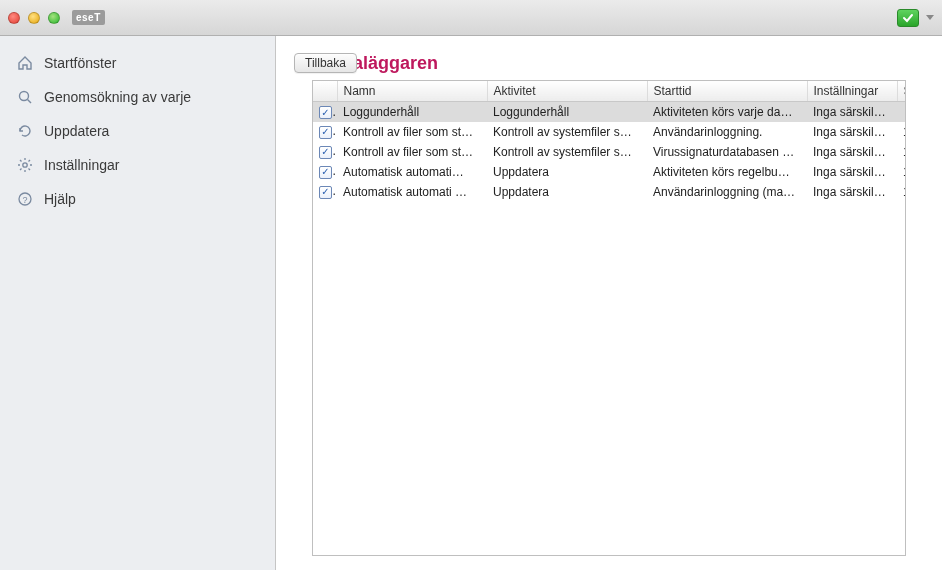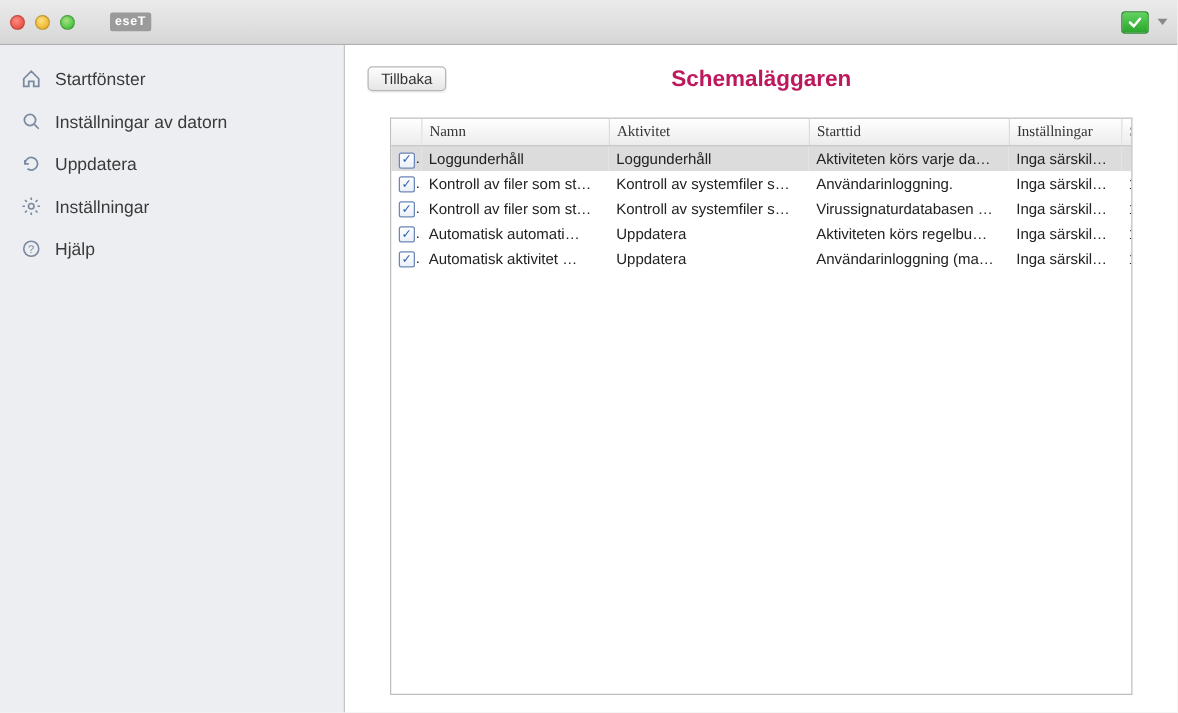--- a/index.html
+++ b/index.html
@@ -33,21 +33,21 @@
       align-items: center;
     }
     .tl {
       width: 12px; height: 12px; border-radius: 50%;
       border: 0.5px solid rgba(0,0,0,0.2);
     }
     .tl-close { background: radial-gradient(circle at 40% 35%, #ff8a80, #e33e32); }
     .tl-min   { background: radial-gradient(circle at 40% 35%, #ffe082, #e6a60c); }
     .tl-max   { background: radial-gradient(circle at 40% 35%, #a5e27f, #28b62c); }
     .brand {
-      display: flex; align-items: center; gap: 24px; margin-left: 28px;
+      display: flex; align-items: center; gap: 24px; margin-left: 12px;
       color: #6a6a6a; font-weight: 400; letter-spacing: 1px;
     }
     .eset-logo {
       background: #9b9b9b; color: #fff; font-size: 10px; font-weight: bold;
       padding: 2px 4px; border-radius: 2px; letter-spacing: 0.5px;
     }
     .brand-title { font-size: 14px; color: #777; }
     .titlebar-right {
       margin-left: auto; display: flex; align-items: center; gap: 4px;
     }
@@ -85,21 +85,21 @@
       align-items: center; justify-content: center;
       color: #7a8aa0;
     }
     .sidebar-item.active .sidebar-icon { color: #fff; }
     .content {
       flex: 1; background: #fff; display: flex; flex-direction: column;
       padding: 10px 18px 14px 18px; min-width: 0;
     }
     .content-header {
       position: relative; display: flex; align-items: center;
-      justify-content: center; height: 34px; margin-bottom: 14px;
+      height: 34px; 
     }
     .back-btn {
       position: absolute; left: 0;
       font-size: 12px; padding: 2px 10px 2px 10px;
       background: linear-gradient(to bottom,#fdfdfd,#e6e6e6);
       border: 1px solid #b5b5b5; border-radius: 4px;
       box-shadow: 0 1px 0 rgba(255,255,255,0.6) inset, 0 1px 1px rgba(0,0,0,0.06);
       color: #333;
     }
     .page-title {
@@ -109,21 +109,21 @@
       border: 1px solid #bfbfbf; background: #fff;
       flex: 1; min-height: 0; overflow: hidden;
       margin: 0 18px;
     }
     table { width: 100%; border-collapse: collapse; font-size: 12px; table-layout: fixed; }
     thead th {
       background: linear-gradient(to bottom,#ffffff,#ececec);
       border-bottom: 1px solid #c8c8c8; border-right: 1px solid #dcdcdc;
       text-align: left; font-weight: 400; color: #333;
       padding: 3px 6px; height: 20px;
-      white-space: nowrap; overflow: hidden; font-family: Liberation Serif, serif;
+      white-space: nowrap; overflow: hidden;
     }
     thead th:last-child { border-right: none; }
     tbody td {
       padding: 2px 6px; height: 20px; color: #222;
       white-space: nowrap; overflow: hidden; text-overflow: ellipsis;
       border-bottom: 0;
     }
     tbody tr.selected td { background: #dcdcdc; }
     .chk-col { width: 24px; text-align: center; }
     .chk {
@@ -181,21 +181,21 @@
         </span>
         <span>Startfönster</span>
       </div>
       <div class="sidebar-item">
         <span class="sidebar-icon">
           <svg width="16" height="16" viewBox="0 0 16 16">
               <circle cx="7" cy="7" r="4.5" fill="none" stroke="currentColor" stroke-width="1.4"></circle>
               <line x1="10.5" y1="10.5" x2="14" y2="14" stroke="currentColor" stroke-width="1.4"></line>
             </svg>
         </span>
-        <span>Inställningar av datorn</span>
+        <span>Genomsökning av varje</span>
       </div>
       <div class="sidebar-item">
         <span class="sidebar-icon">
           <svg width="16" height="16" viewBox="0 0 16 16">
               <path d="M3 8 A5 5 0 1 1 5 12" fill="none" stroke="currentColor" stroke-width="1.4"></path>
               <path d="M3 5 L3 8 L6 8" fill="none" stroke="currentColor" stroke-width="1.4"></path>
             </svg>
         </span>
         <span>Uppdatera</span>
       </div>
@@ -273,21 +273,21 @@
               <tr>
                 <td class="chk-col"><span class="chk">✓</span></td>
                 <td>Automatisk automati…</td>
                 <td>Uppdatera</td>
                 <td>Aktiviteten körs regelbu…</td>
                 <td>Inga särskil…</td>
                 <td>10/10/13 4:…</td>
               </tr>
               <tr>
                 <td class="chk-col"><span class="chk">✓</span></td>
-                <td>Automatisk aktivitet …</td>
+                <td>Automatisk automati …</td>
                 <td>Uppdatera</td>
                 <td>Användarinloggning (ma…</td>
                 <td>Inga särskil…</td>
                 <td>10/10/13 4:…</td>
               </tr>
             </tbody>
         </table>
       </div>
 
     </div>

